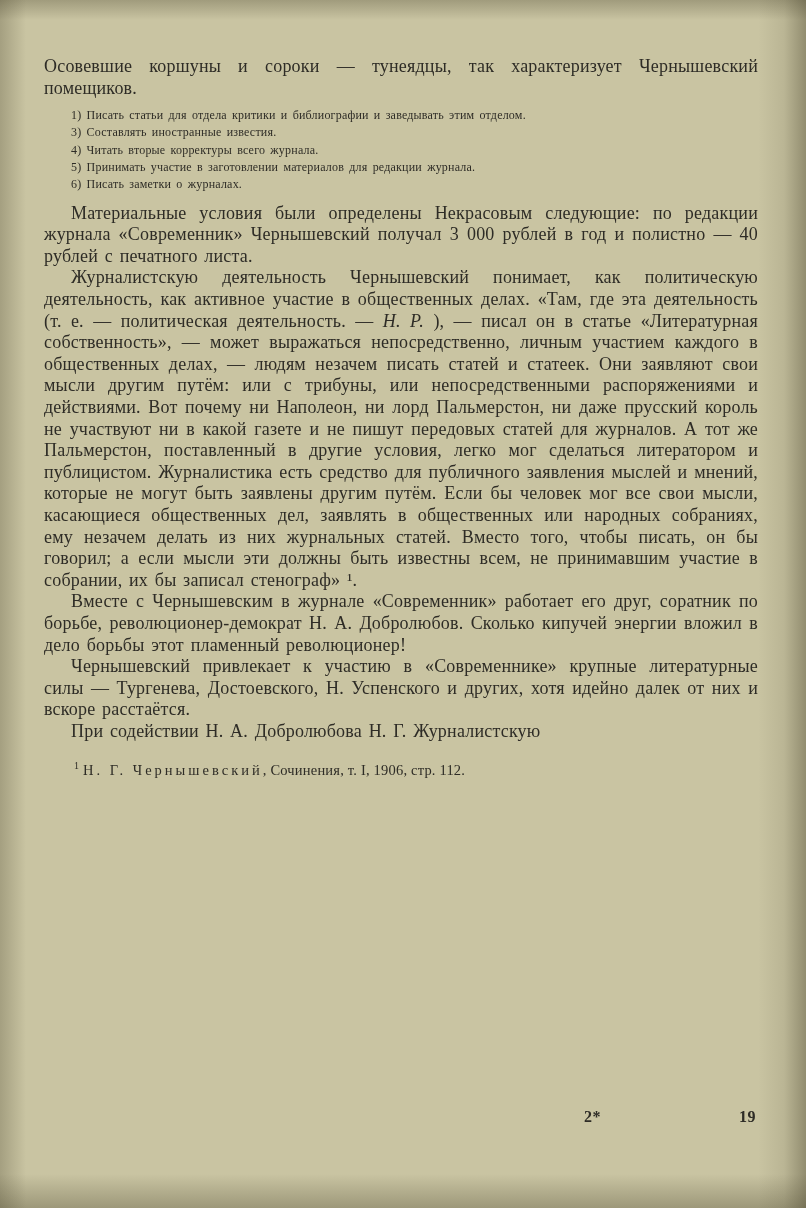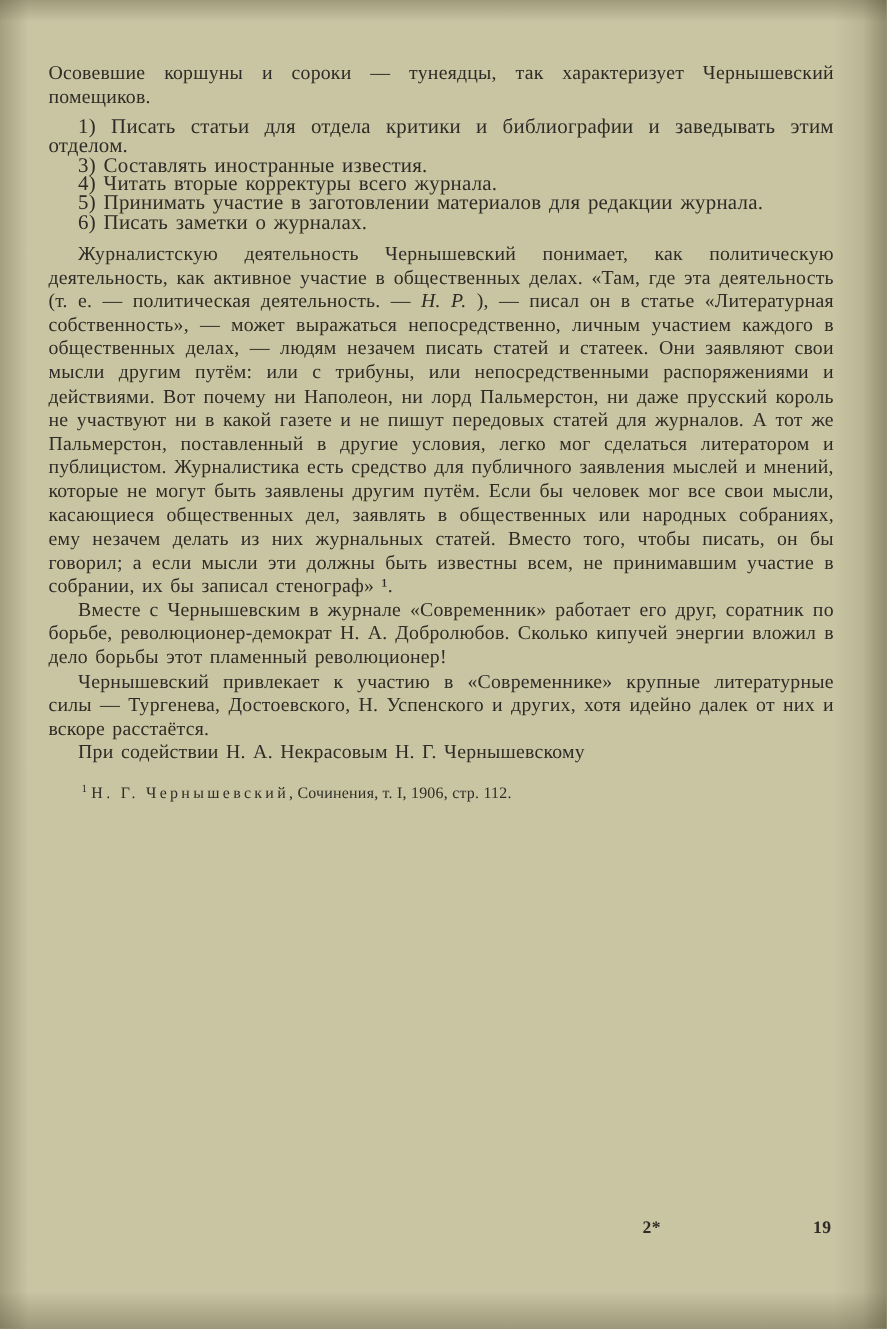--- a/index.html
+++ b/index.html
@@ -36,21 +36,21 @@
     text-align: justify;
     letter-spacing: 0.2px;
     word-spacing: 2px;
   }
   p.para.indent { text-indent: 27px; }
   .conditions {
     margin: 8px 0 9px 0;
   }
   p.list-item {
     margin: 0;
-    font-size: 19px;
+    font-size: 12px;
     line-height: 17.3px;
     text-align: justify;
     text-indent: 27px;
     letter-spacing: 0.2px;
     word-spacing: 2px;
   }
   .footnote {
     margin-top: 14px;
     font-size: 14.5px;
     line-height: 18px;
@@ -88,29 +88,30 @@
 
 
     <div class="conditions">
       <p class="list-item">1) Писать статьи для отдела критики и библиографии и заведывать этим отделом.</p>
       <p class="list-item">3) Составлять иностранные известия.</p>
       <p class="list-item">4) Читать вторые корректуры всего журнала.</p>
       <p class="list-item">5) Принимать участие в заготовлении материалов для редакции журнала.</p>
       <p class="list-item">6) Писать заметки о журналах.</p>
     </div>
 
+    <p class="para indent">Материальные условия были определены Некрасовым следующие: по редакции журнала «Современник» Чернышевский получал 3 000 рублей в год и полистно — 40 рублей с печатного листа.</p>
 
 
     <p class="para indent"><span>Журналистскую деятельность Чернышевский понимает, как политическую деятельность, как активное участие в общественных делах. «Там, где эта деятельность (т. е. — политическая деятельность. — </span><i>Н. Р.</i><span> ), — писал он в статье «Литературная собственность», — может выражаться непосредственно, личным участием каждого в общественных делах, — людям незачем писать статей и статеек. Они заявляют свои мысли другим путём: или с трибуны, или непосредственными распоряжениями и действиями. Вот почему ни Наполеон, ни лорд Пальмерстон, ни даже прусский король не участвуют ни в какой газете и не пишут передовых статей для журналов. А тот же Пальмерстон, поставленный в другие условия, легко мог сделаться литератором и публицистом. Журналистика есть средство для публичного заявления мыслей и мнений, которые не могут быть заявлены другим путём. Если бы человек мог все свои мысли, касающиеся общественных дел, заявлять в общественных или народных собраниях, ему незачем делать из них журнальных статей. Вместо того, чтобы писать, он бы говорил; а если мысли эти должны быть известны всем, не принимавшим участие в собрании, их бы записал стенограф» ¹.</span></p>
 
     <p class="para indent">Вместе с Чернышевским в журнале «Современник» работает его друг, соратник по борьбе, революционер-демократ Н. А. Добролюбов. Сколько кипучей энергии вложил в дело борьбы этот пламенный революционер!</p>
 
     <p class="para indent">Чернышевский привлекает к участию в «Современнике» крупные литературные силы — Тургенева, Достоевского, Н. Успенского и других, хотя идейно далек от них и вскоре расстаётся.</p>
 
-    <p class="para indent">При содействии Н. А. Некрасовым Н. Г. Чернышевскому</p>
+    <p class="para indent">При содействии Н. А. Добролюбова Н. Г. Журналистскую</p>
 
     <div class="footnote"><sup>1</sup> <span class="spaced">Н. Г. Чернышевский</span><span>, Сочинения, т. I, 1906, стр. 112.</span></div>
 
   </div>
 
   <div class="page-footer">
     <span>2*</span>
     <span>19</span>
   </div>
 </div>

